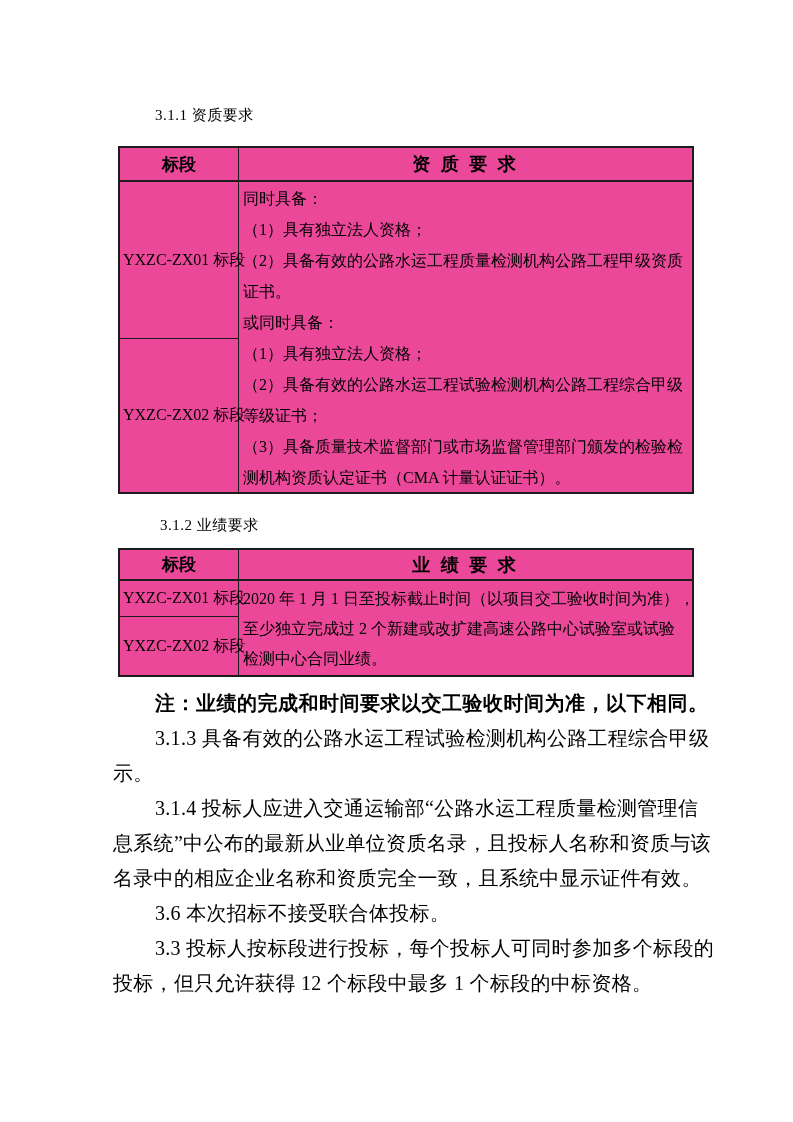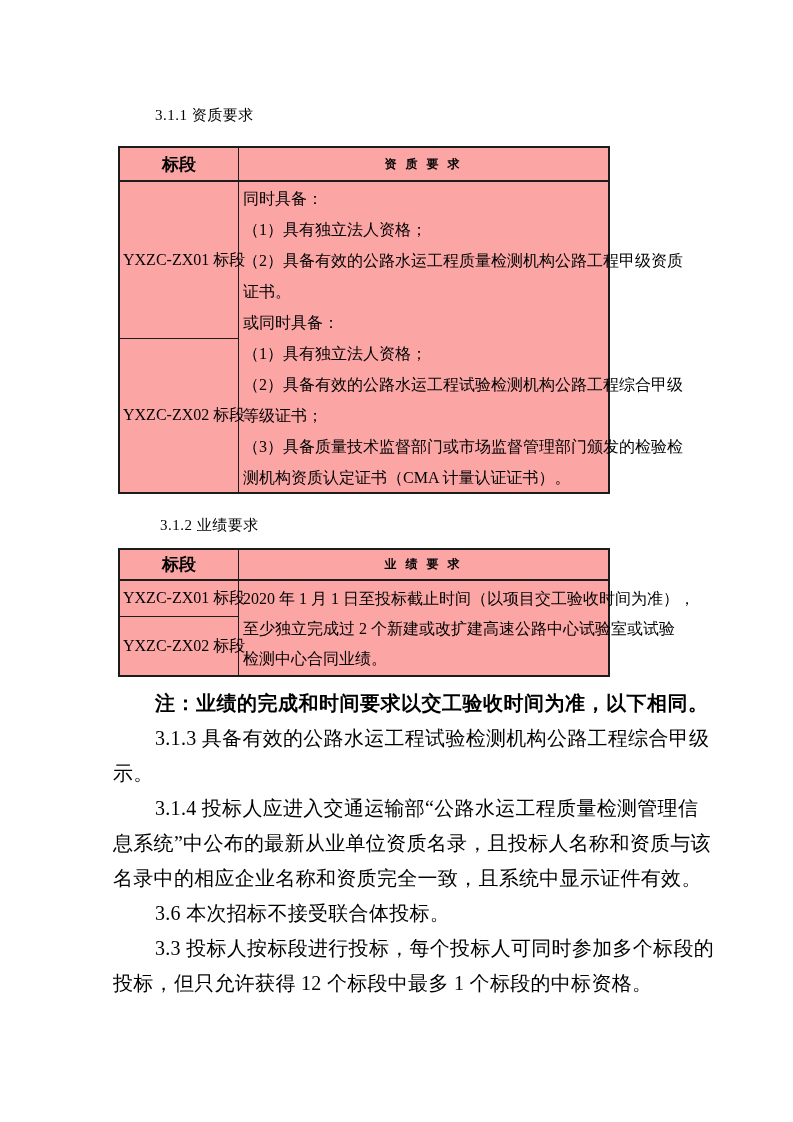--- a/index.html
+++ b/index.html
@@ -22,23 +22,23 @@
     letter-spacing: 0.5px;
     text-align: right;
   }
   #heading-311 { left: 155px; top: 102px; }
   #heading-312 { left: 160px; top: 512px; }
 
   
   .doc-table {
     position: absolute;
     left: 118px;
-    width: 492px;
+    width: 576px;
     border: 2px solid #1c1c1c;
-    background: #fca5a5;
+    background: #ec4899;
   }
   #qualification-table { top: 146px; height: 348px; }
   #performance-table   { top: 548px; height: 129px; }
 
   .thead {
     display: flex;
     border-bottom: 2px solid #1c1c1c;
     font-weight: bold;
   }
   #qualification-table .thead { height: 34px; }
@@ -46,21 +46,21 @@
 
   .th-col1 {
     width: 119px;
     border-right: 1px solid #1c1c1c;
     display: flex; align-items: center; justify-content: center;
     font-size: 17px;
   }
   .th-col2 {
     flex: 1;
     display: flex; align-items: center; justify-content: center;
-    font-size: 12px;
+    font-size: 18px;
     letter-spacing: 3px;
   }
 
   .tbody { display: flex; }
   #qualification-table .tbody { height: 310px; }
   #performance-table   .tbody { height: 94px; }
 
   .labels-col {
     width: 119px;
     border-right: 1px solid #1c1c1c;

